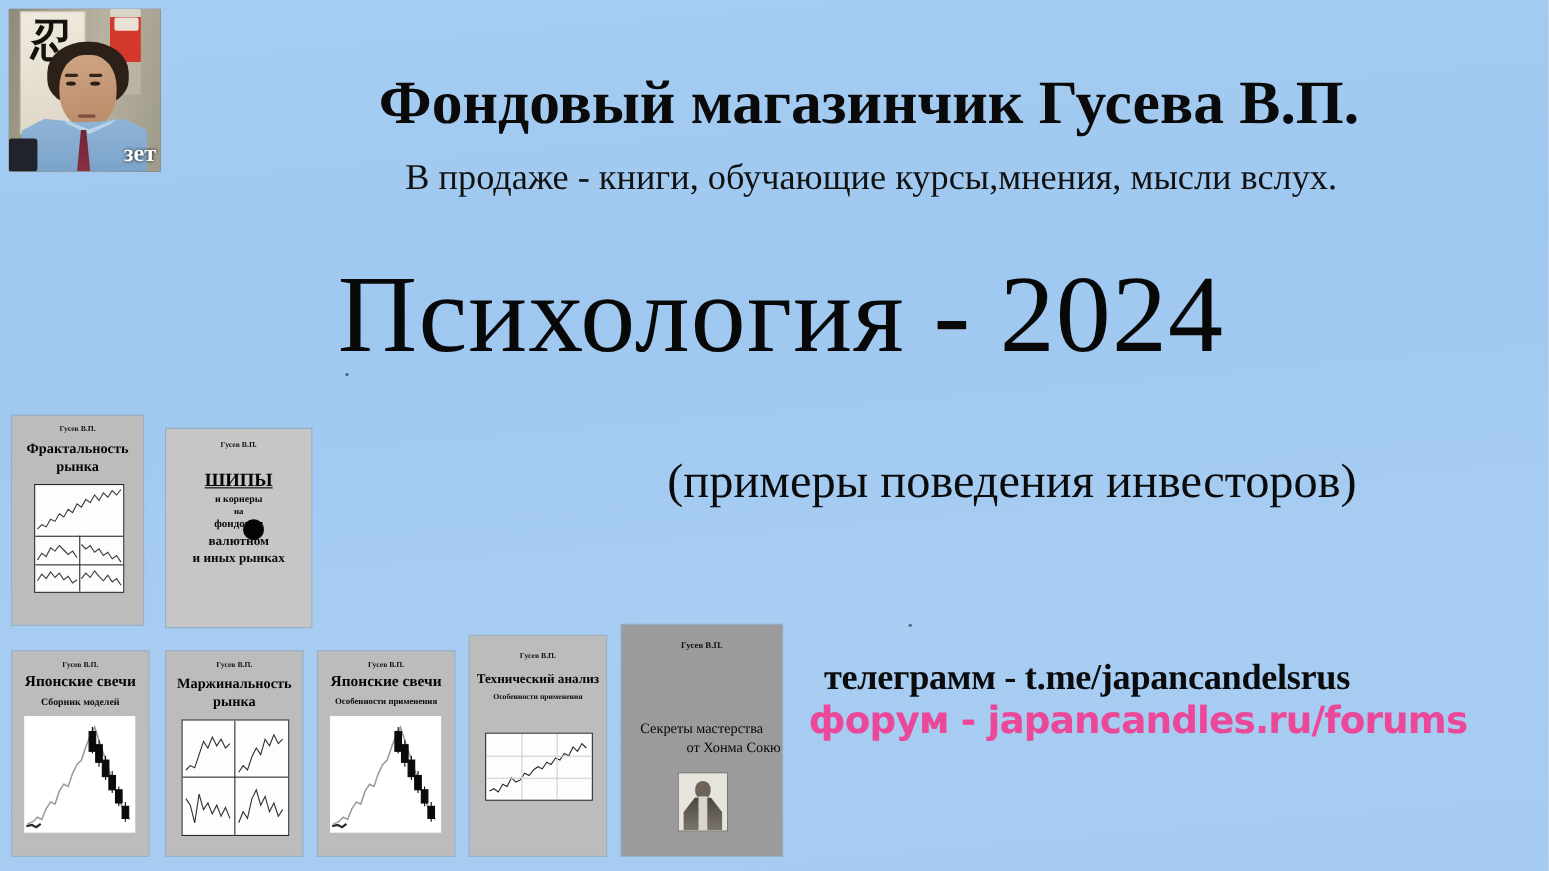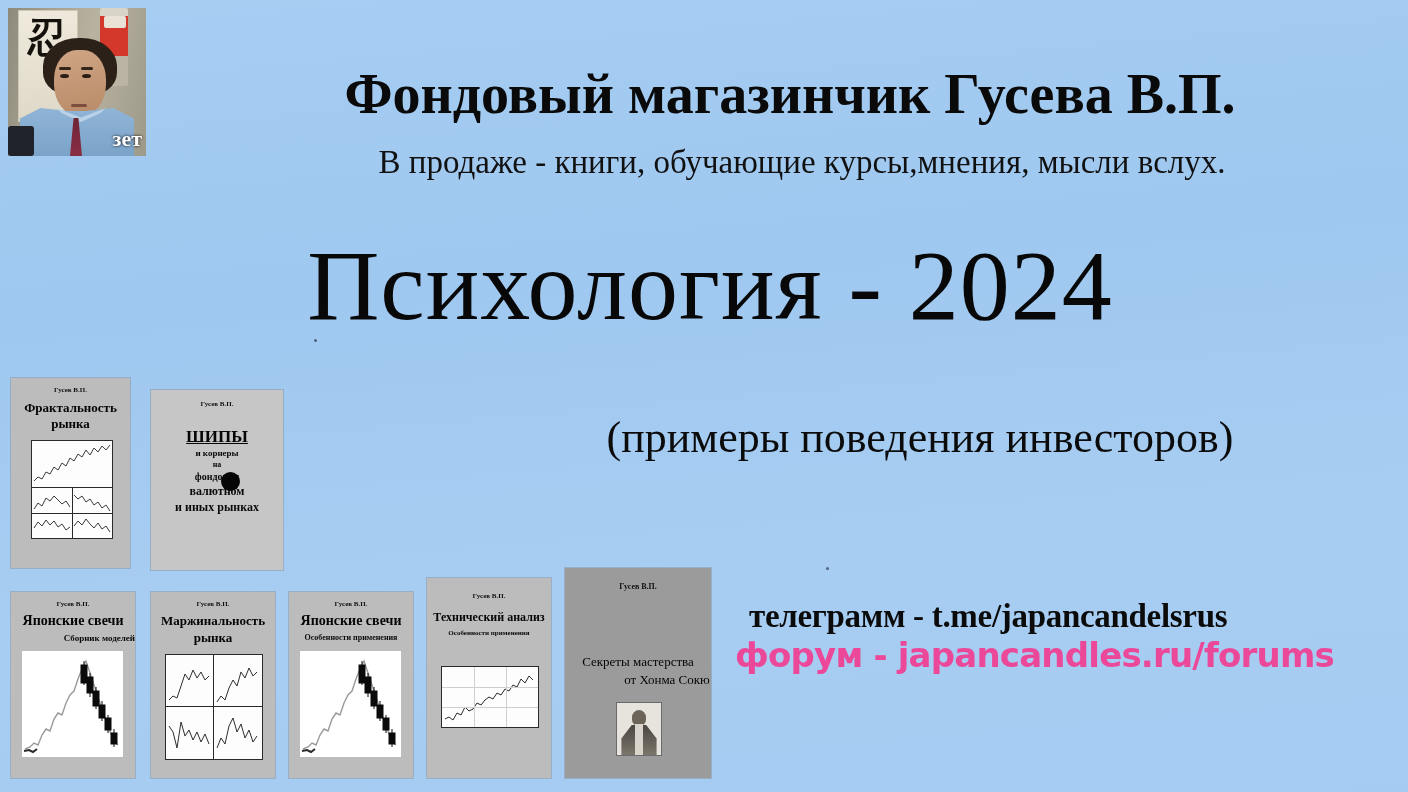--- a/index.html
+++ b/index.html
@@ -49,21 +49,21 @@
   .av-mark{position:absolute;right:4px;bottom:4px;color:#fff;font-size:22px;font-weight:bold;
     font-family:"Liberation Serif",serif;text-shadow:0 0 3px #000;}
 
   
   .shop-title{
     position:absolute;left:210px;top:62px;width:1160px;text-align:center;
     font-size:56px;font-weight:bold;color:#0a0a0a;letter-spacing:0px;
     font-family:"Liberation Serif",serif;white-space:nowrap;
   }
   .shop-sub{
-    position:absolute;left:222px;top:144px;width:1160px;text-align:center;
+    position:absolute;left:212px;top:144px;width:1160px;text-align:center;
     font-size:33px;color:#111;font-family:"Liberation Serif",serif;white-space:nowrap;
   }
   .main-title{
     position:absolute;left:150px;top:228px;width:1120px;text-align:center;
     font-size:100px;font-weight:normal;color:#080808;
     font-family:"Liberation Serif",serif;white-space:nowrap;letter-spacing:1px;
   }
   .paren-line{
     position:absolute;left:480px;top:412px;width:880px;text-align:center;
     font-size:44px;color:#0b0b0b;font-family:"Liberation Serif",serif;white-space:nowrap;
@@ -164,21 +164,21 @@
     <div class="bk-sub" style="position:absolute;left:0;top:58px;width:100%;font-size:9px;">и корнеры</div>
     <div class="bk-sub" style="position:absolute;left:0;top:70px;width:100%;font-size:8px;">на</div>
     <div class="bk-sub" style="position:absolute;left:0;top:81px;width:100%;font-size:10px;">фондовом</div>
     <div class="bk-sub" style="position:absolute;left:0;top:94px;width:100%;font-size:12px;">валютном</div>
     <div class="bk-sub" style="position:absolute;left:0;top:110px;width:100%;font-size:12px;">и иных рынках</div>
   </div>
 
   <div class="book" style="left:11px;top:592px;width:124px;height:186px;">
     <div class="bk-author" style="position:absolute;left:0;top:8px;width:100%;font-size:7px;">Гусев В.П.</div>
     <div class="bk-title" style="position:absolute;left:0;top:21px;width:100%;font-size:14px;">Японские свечи</div>
-    <div class="bk-sub" style="position:absolute;left:0;top:41px;width:100%;font-size:9px;text-align:right;">Сборник моделей</div>
+    <div class="bk-sub" style="position:absolute;left:0;top:41px;width:100%;font-size:9px;">Сборник моделей</div>
     <div class="chartbox plain" style="left:11px;top:59px;width:101px;height:106px;border:none;">
       <svg width="101" height="106">
         <polyline fill="none" stroke="#9a9a9a" stroke-width="1.4" points="3,98 8,96 12,92 16,94 20,84 24,78 28,80 32,68 36,62 40,64 44,52 48,44 52,40 56,28 60,18 64,10 68,22 72,34 76,46 80,58 84,70 88,80 92,90 96,94"></polyline>
         <g stroke="#0a0a0a" stroke-width="1">
           <line x1="62" y1="10" x2="62" y2="34"></line>
             <rect x="59" y="14" width="6" height="18" fill="#0a0a0a"></rect>
           <line x1="68" y1="22" x2="68" y2="46"></line>
             <rect x="65" y="26" width="6" height="16" fill="#0a0a0a"></rect>
           <line x1="74" y1="36" x2="74" y2="58"></line>
             <rect x="71" y="40" width="6" height="15" fill="#0a0a0a"></rect>

